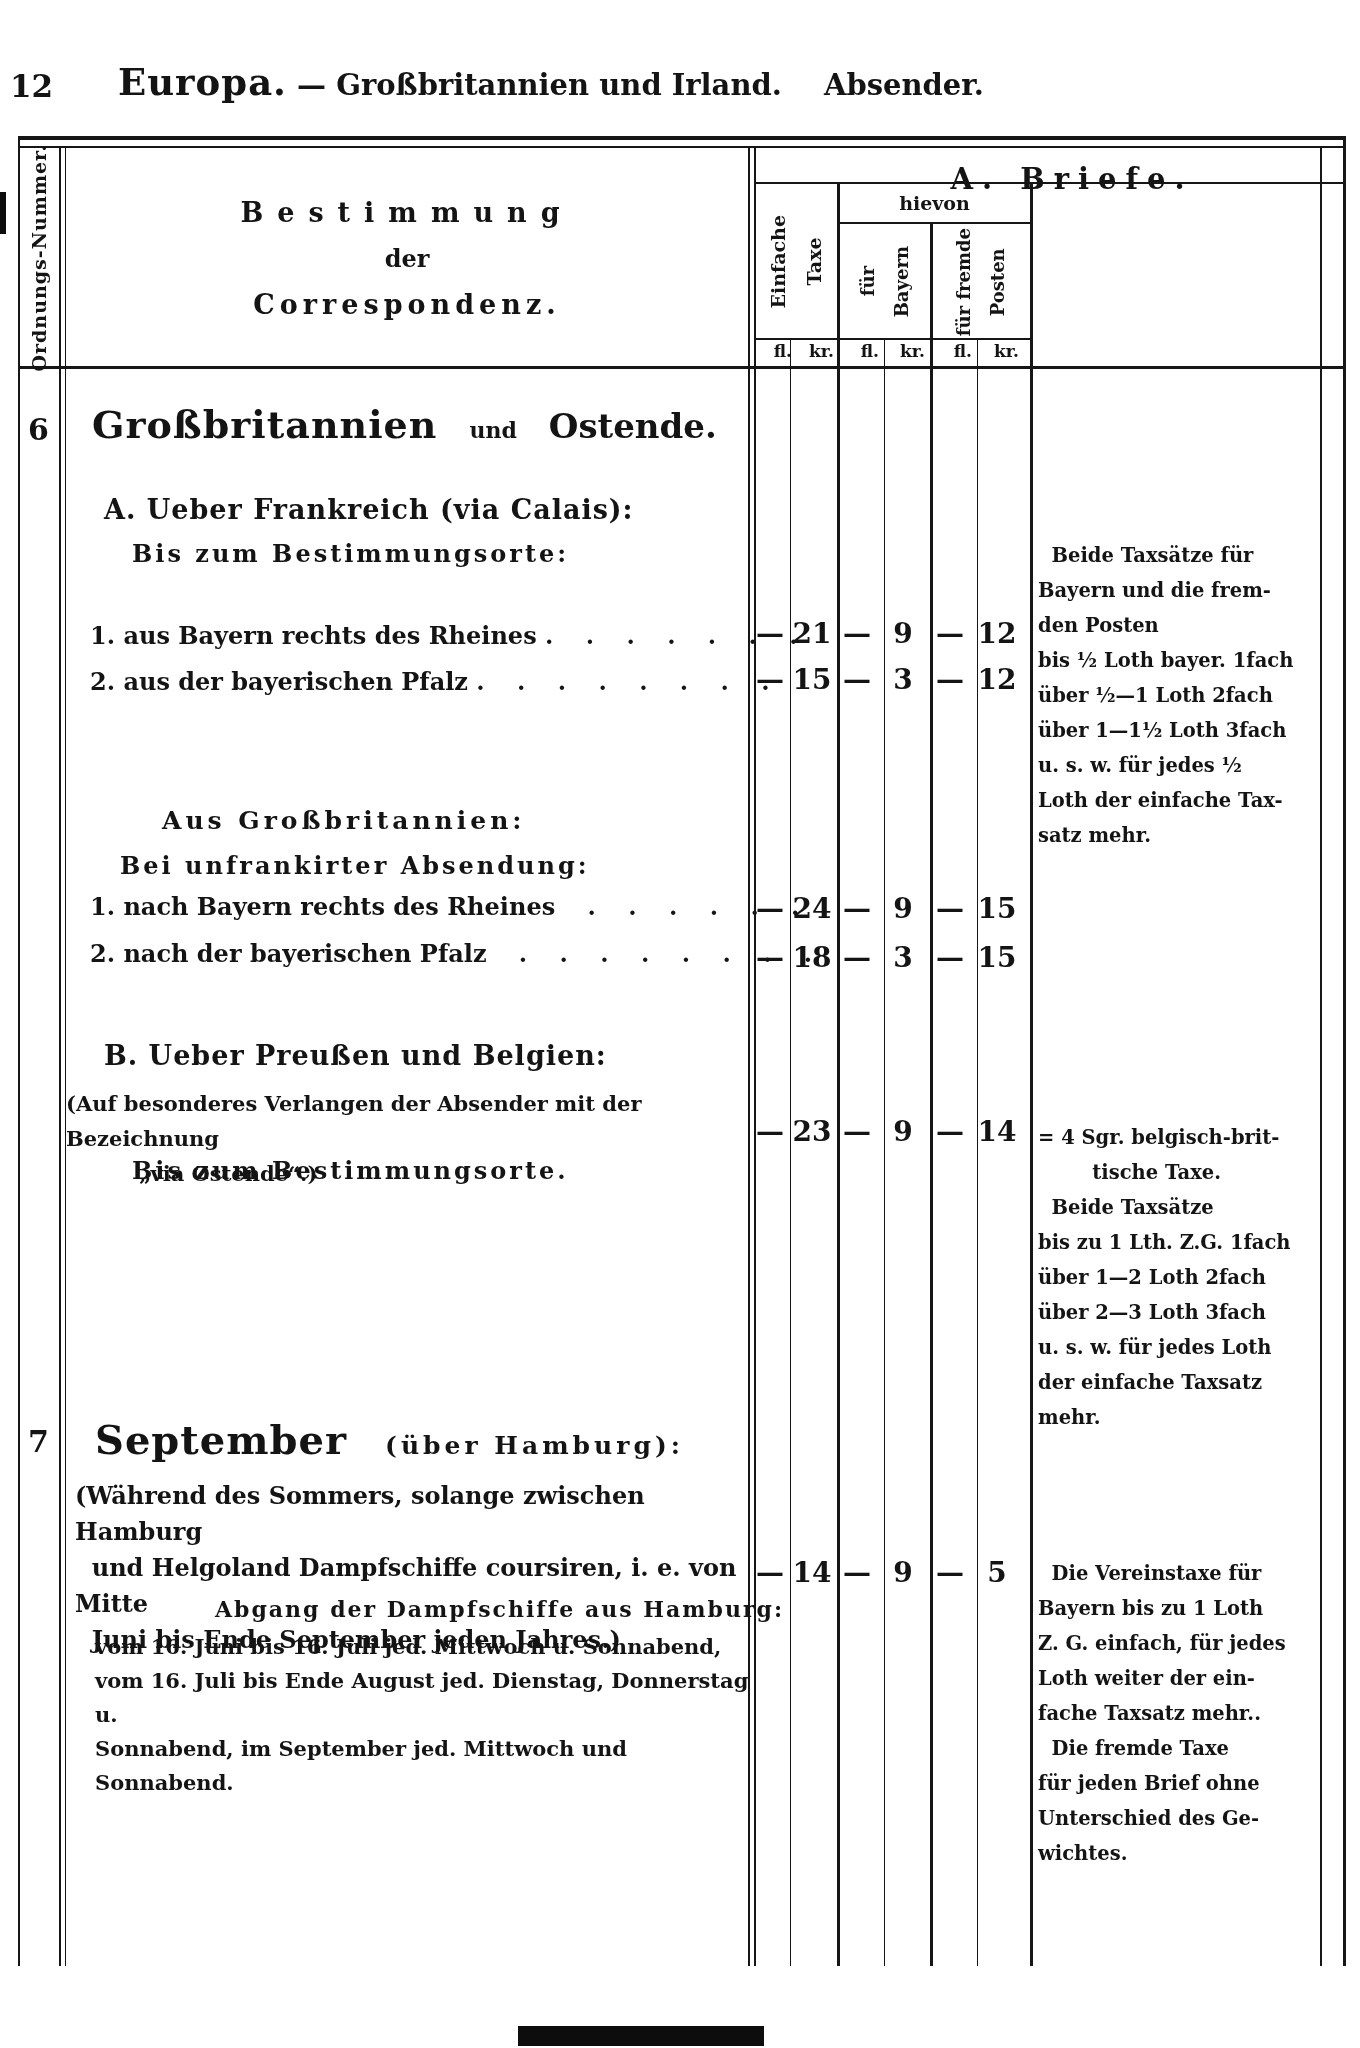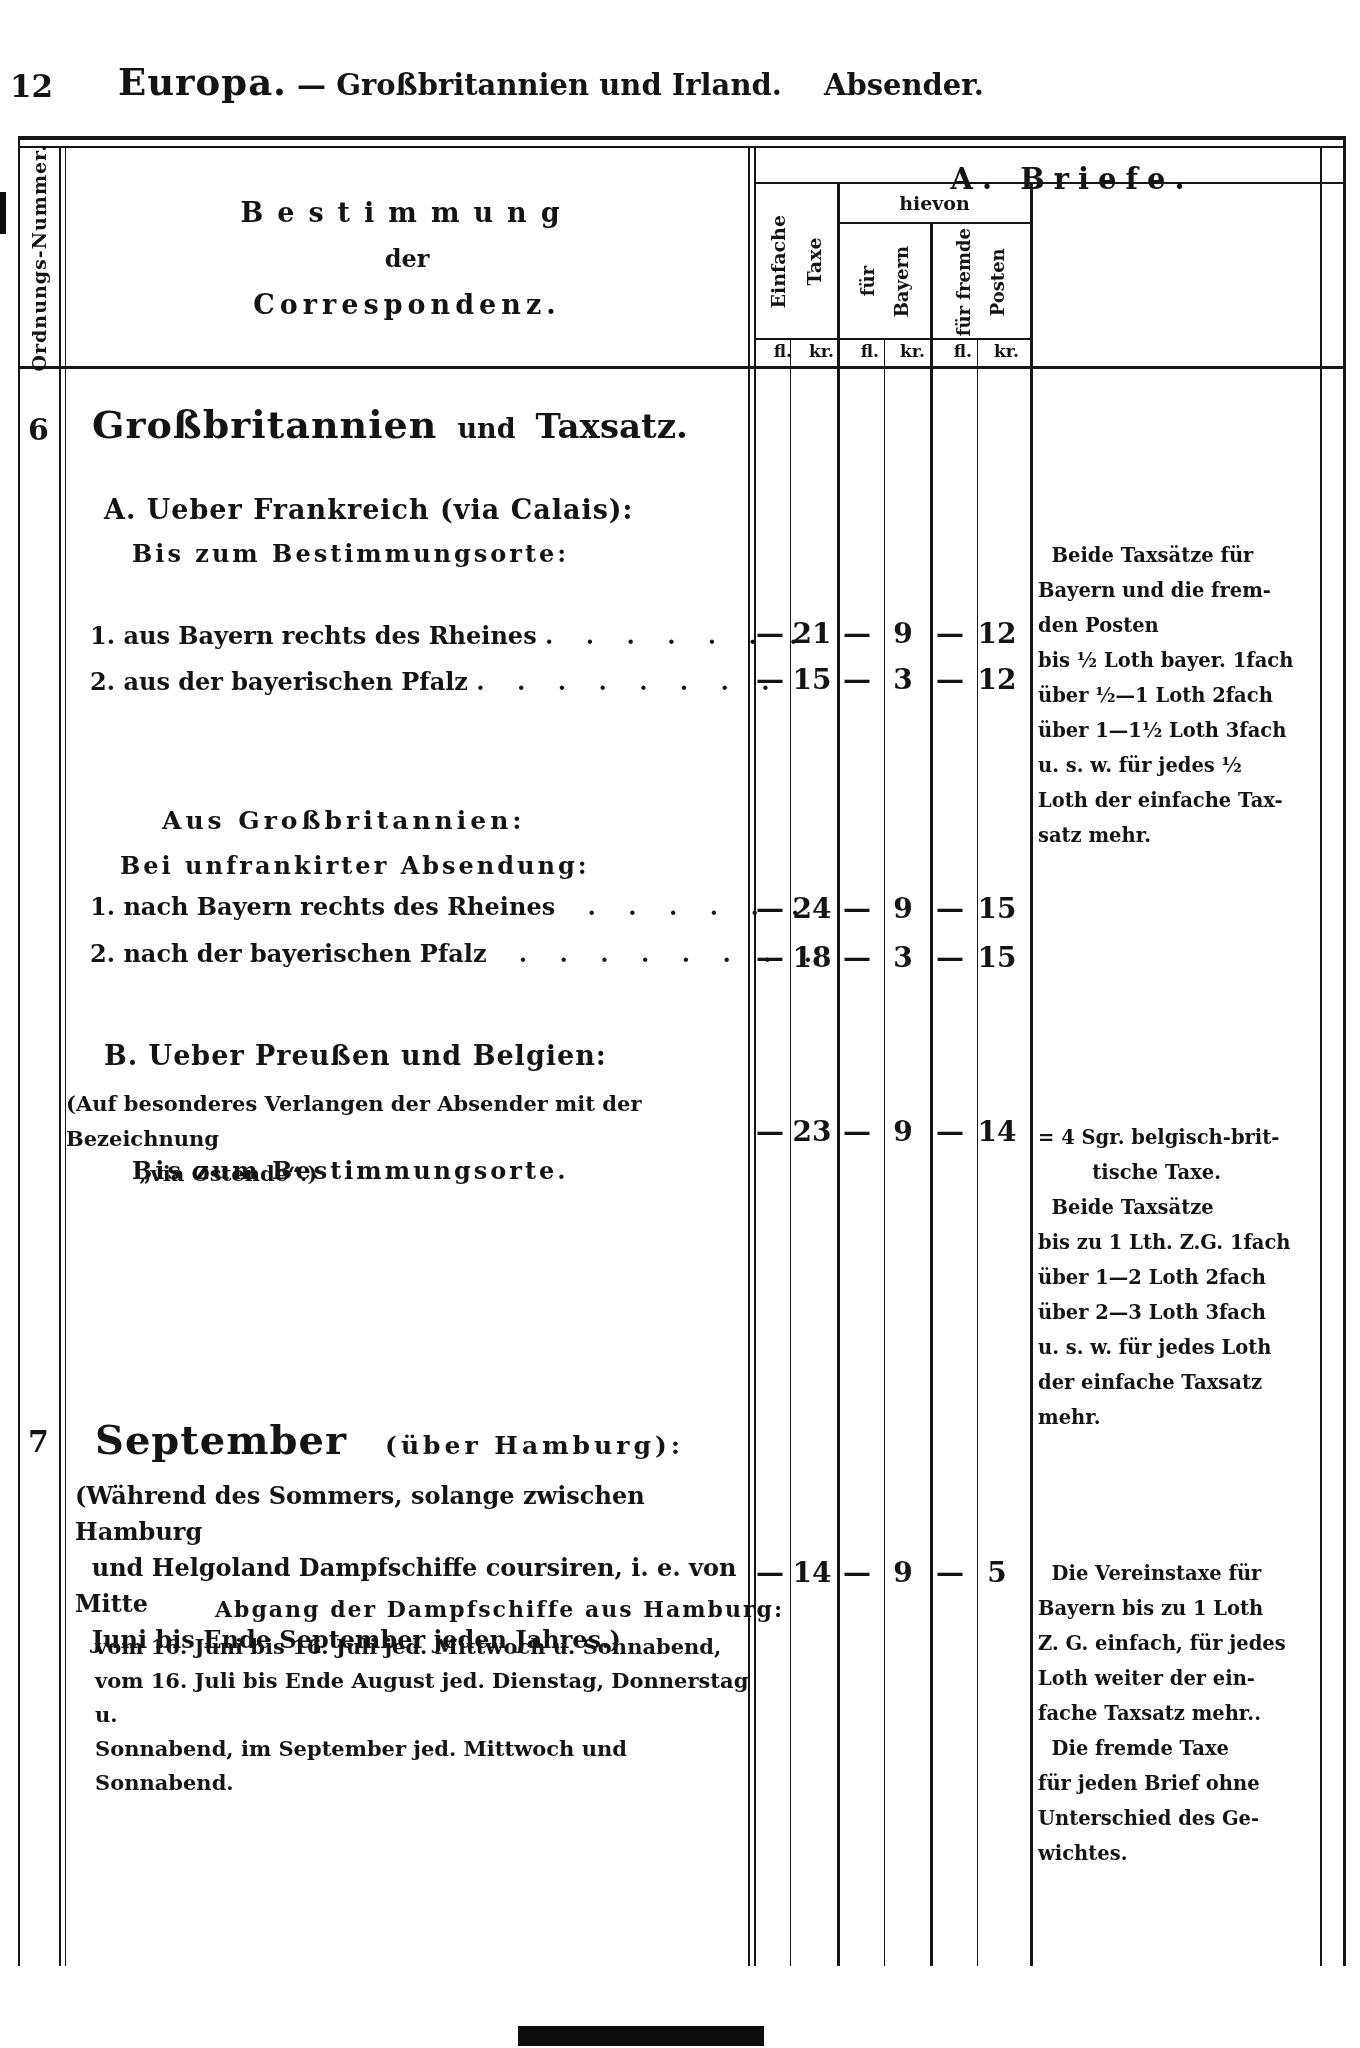--- a/index.html
+++ b/index.html
@@ -26,21 +26,21 @@
   .best{position:absolute;left:66px;top:152px;width:682px;height:212px;display:flex;flex-direction:column;
         align-items:center;justify-content:center;gap:16px;font-weight:700;}
   .best .l1{font-size:27px;letter-spacing:14px;}
   .best .l2{font-size:24px;}
   .best .l3{font-size:27px;letter-spacing:5px;}
   .unit{position:absolute;width:44px;text-align:right;font-size:17px;font-weight:700;top:341px;}
   
   .secnum{position:absolute;font-size:30px;font-weight:700;left:28px;}
   .h6{position:absolute;left:92px;top:402px;white-space:nowrap;}
   .h6 .m{font-size:38px;font-weight:700;letter-spacing:1px;}
-  .h6 .u{font-size:27px;font-weight:700;margin:0 20px;}
+  .h6 .u{font-size:22px;font-weight:700;margin:0 32px;}
   .h6 .r{font-size:34px;font-weight:700;}
   .ha{position:absolute;left:104px;font-size:27px;font-weight:700;letter-spacing:1px;white-space:nowrap;}
   .sub{position:absolute;font-size:24px;font-weight:700;letter-spacing:3px;white-space:nowrap;}
   .item{position:absolute;left:90px;font-size:24px;font-weight:700;white-space:pre;}
   .val{position:absolute;width:44px;text-align:center;font-size:28px;font-weight:700;}
   .prog{position:absolute;left:1038px;width:278px;font-size:19.5px;font-weight:700;
         line-height:35px;white-space:pre-wrap;}
   .noteb{position:absolute;left:66px;top:1086px;font-size:21px;font-weight:700;line-height:35px;white-space:pre-wrap;width:680px;}
   .h7{position:absolute;left:95px;top:1416px;white-space:nowrap;}
   .h7 .m{font-size:40px;font-weight:700;letter-spacing:1px;}
@@ -106,21 +106,21 @@
 
   <span class="unit" style="left:748px;">fl.</span>
   <span class="unit" style="left:790px;">kr.</span>
   <span class="unit" style="left:835px;">fl.</span>
   <span class="unit" style="left:881px;">kr.</span>
   <span class="unit" style="left:928px;">fl.</span>
   <span class="unit" style="left:975px;">kr.</span>
 
   <div class="secnum" style="top:412px;">6</div>
   <div class="h6">
-    <span class="m">Großbritannien</span><span class="u">und</span><span class="r">Taxsatz.</span>
+    <span class="m">Großbritannien</span><span class="u">und</span><span class="r">Ostende.</span>
   </div>
   <div class="ha" style="top:494px;">A. Ueber Frankreich (via Calais):</div>
   <div class="sub" style="left:132px;top:539px;">Bis zum Bestimmungsorte:</div>
   <div class="item" style="top:621px;">1. aus Bayern rechts des Rheines .  .  .  .  .  .  .</div>
   <div class="item" style="top:667px;">2. aus der bayerischen Pfalz .  .  .  .  .  .  .  .</div>
 
   <span class="val" style="left:748px;top:617px;">—</span>
   <span class="val" style="left:790px;top:617px;">21</span>
   <span class="val" style="left:835px;top:617px;">—</span>
   <span class="val" style="left:881px;top:617px;">9</span>

